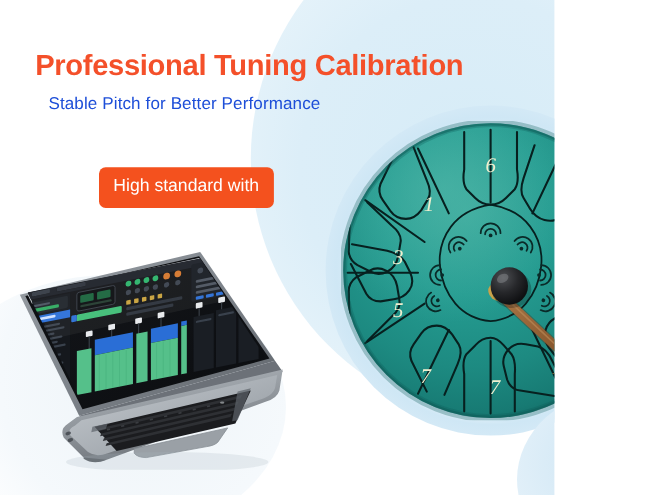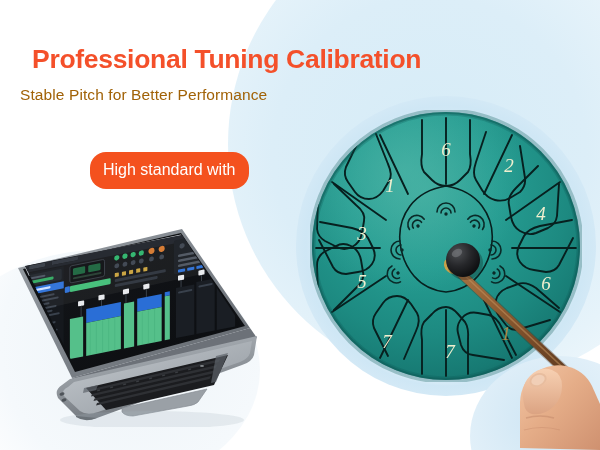--- a/index.html
+++ b/index.html
@@ -3,21 +3,21 @@
 <meta charset="utf-8">
 <style>
   * { box-sizing: border-box; margin: 0; padding: 0; }
   html, body {
     width: 600px; height: 450px;
     font-family: "Liberation Sans", sans-serif;
     overflow: hidden;
   }
   #stage {
     position: relative;
-    width: 600px; height: 450px;
+    width: 504px; height: 450px;
     background: #ffffff;
     overflow: hidden;
   }
 
   
   .bg-glow-main {
     position: absolute;
     left: 228px; top: -96px;
     width: 480px; height: 480px;
     border-radius: 50%;
@@ -57,35 +57,35 @@
     position: absolute;
     left: 32px; top: 44px;
     font-size: 26.5px;
     font-weight: 700;
     letter-spacing: -0.3px;
     color: #f4502a;
     white-space: nowrap;
   }
   .subhead {
     position: absolute;
-    left: 20px; top: 86px;
+    left: 44px; top: 86px;
     font-size: 15.5px;
     font-weight: 400;
-    color: #a16207;
+    color: #1d4ed8;
     letter-spacing: 0.1px;
     white-space: nowrap;
   }
 
   
   .badge {
     position: absolute;
     left: 90px; top: 152px;
     padding: 8px 13px 9px 13px;
     background: #f4511e;
-    border-radius: 16px;
+    border-radius: 6px;
     color: #ffffff;
     font-size: 16px;
     line-height: 1.26;
     font-weight: 400;
     text-align: right;
     white-space: nowrap;
   }
   .badge div { white-space: nowrap; }
 
   

